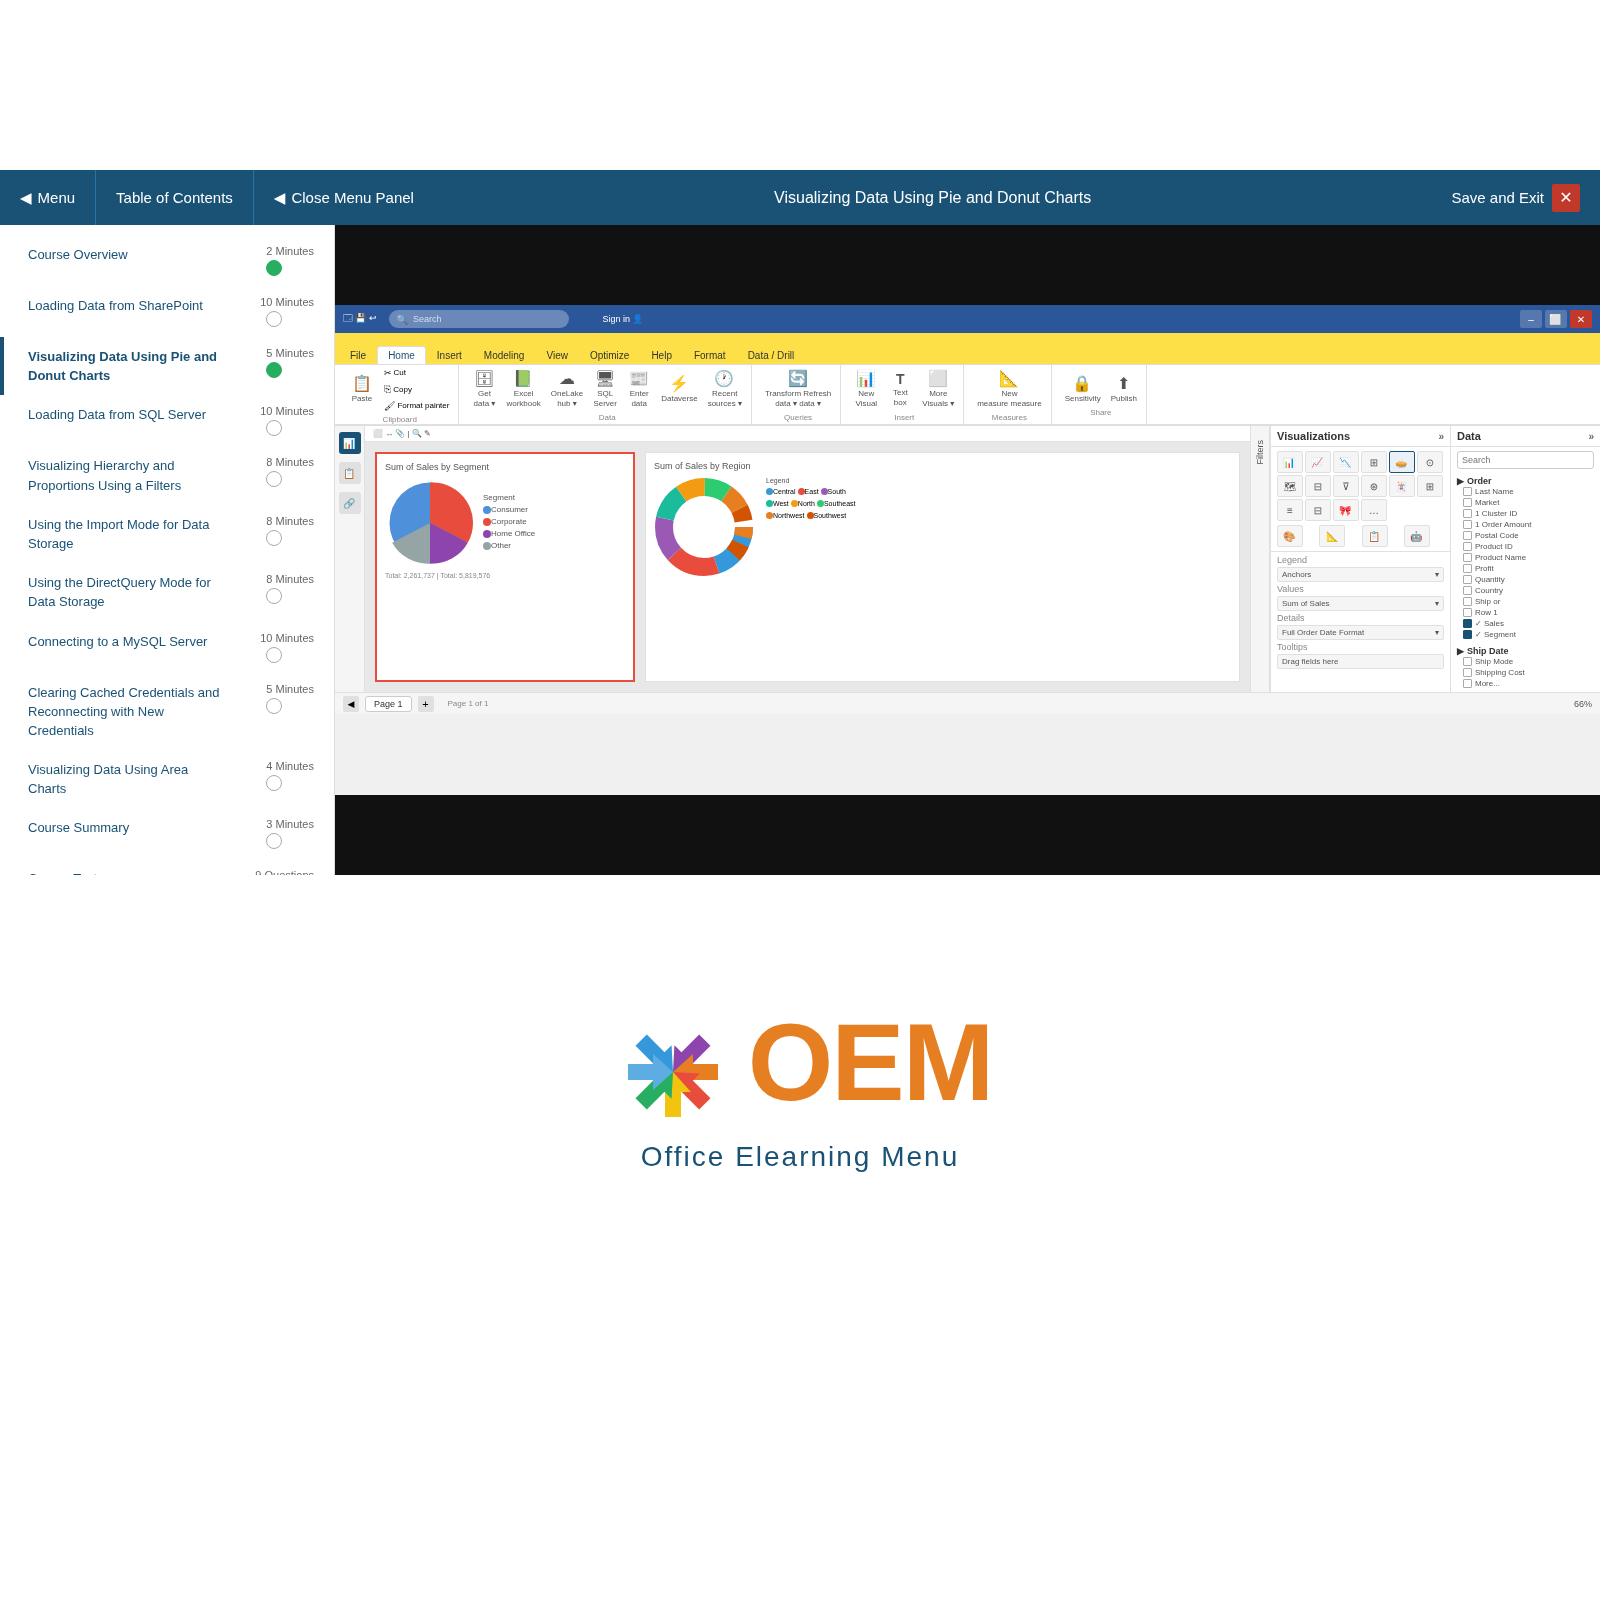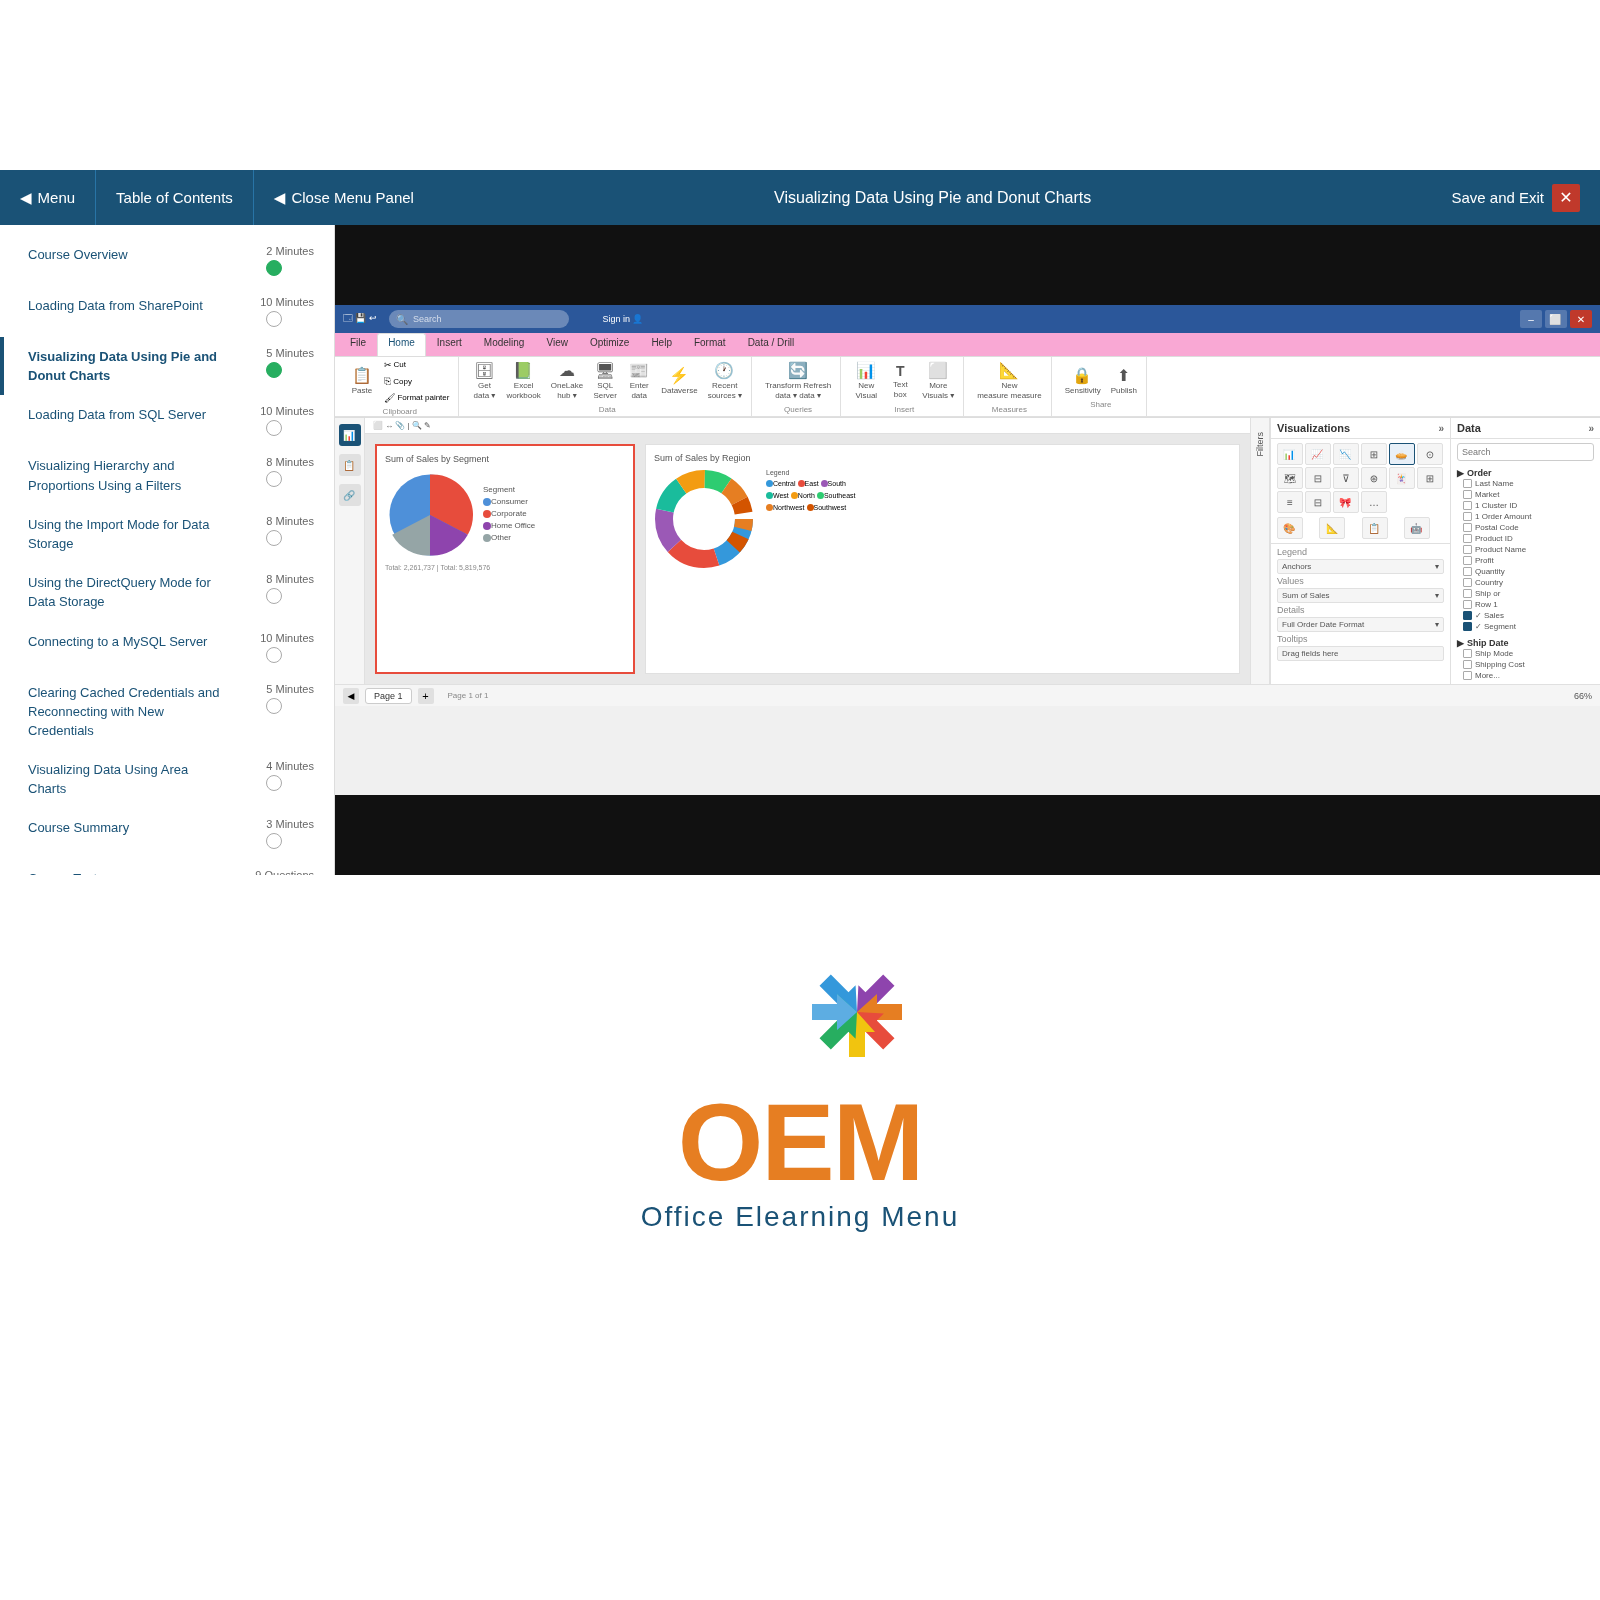--- a/index.html
+++ b/index.html
@@ -215,24 +215,25 @@
       color: rgba(255,255,255,0.7);
       font-size: 10px;
     }
 
     .powerbi-ribbon {
       background: #fff;
       border-bottom: 1px solid #ddd;
     }
     .powerbi-tabs {
       display: flex;
-      height: 24px;
-      background: #f9a8d4;
+      height: 32px;
+      background: #fde047;
       border-bottom: 1px solid #ddd;
       padding: 0 4px;
+      align-items: flex-end;
     }
     .powerbi-tab {
       padding: 3px 10px;
       font-size: 10px;
       color: #333;
       cursor: pointer;
       border: 1px solid transparent;
       border-bottom: none;
       border-radius: 3px 3px 0 0;
     }
@@ -487,23 +488,22 @@
       justify-content: center;
     }
     .logo-container {
       display: flex;
       flex-direction: column;
       align-items: center;
       gap: 8px;
     }
     .logo-row {
       display: flex;
-      align-items: flex-end;
+      align-items: flex-start;
       gap: 10px;
-      flex-direction: column;
     }
     .logo-icon {
       width: 130px;
       height: 130px;
       position: relative;
     }
     .logo-text-oem {
       font-size: 110px;
       font-weight: 700;
       color: #e67e22;

